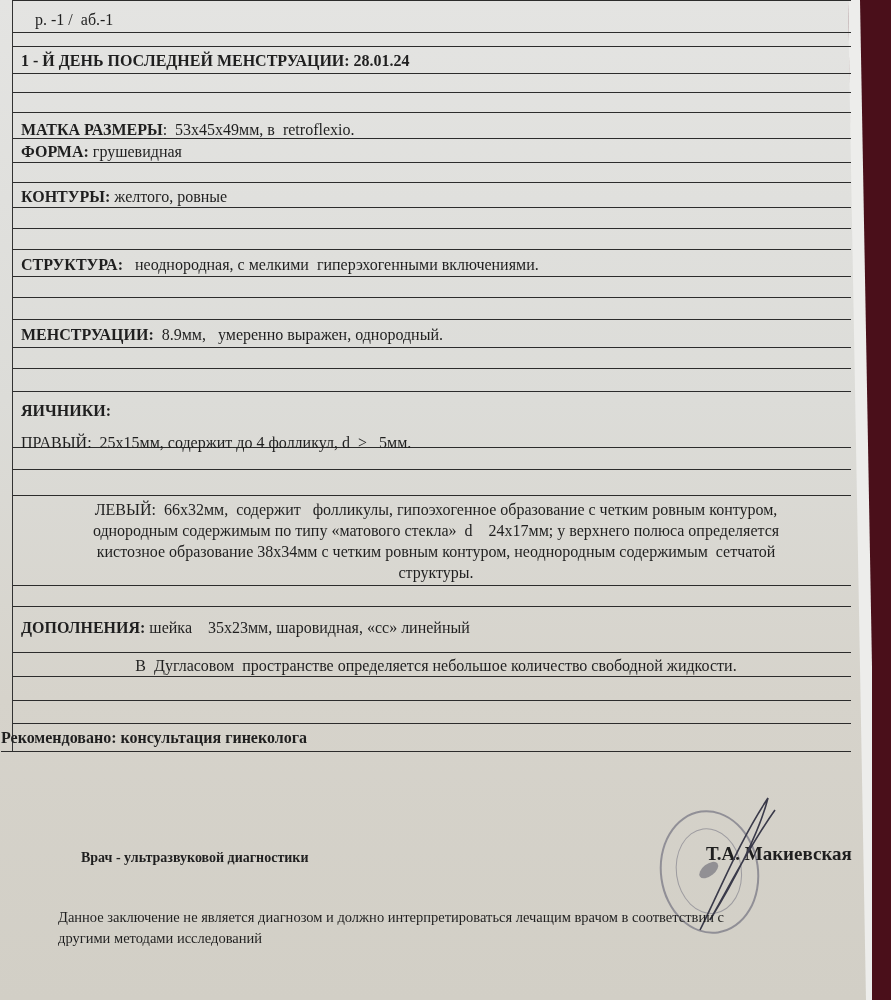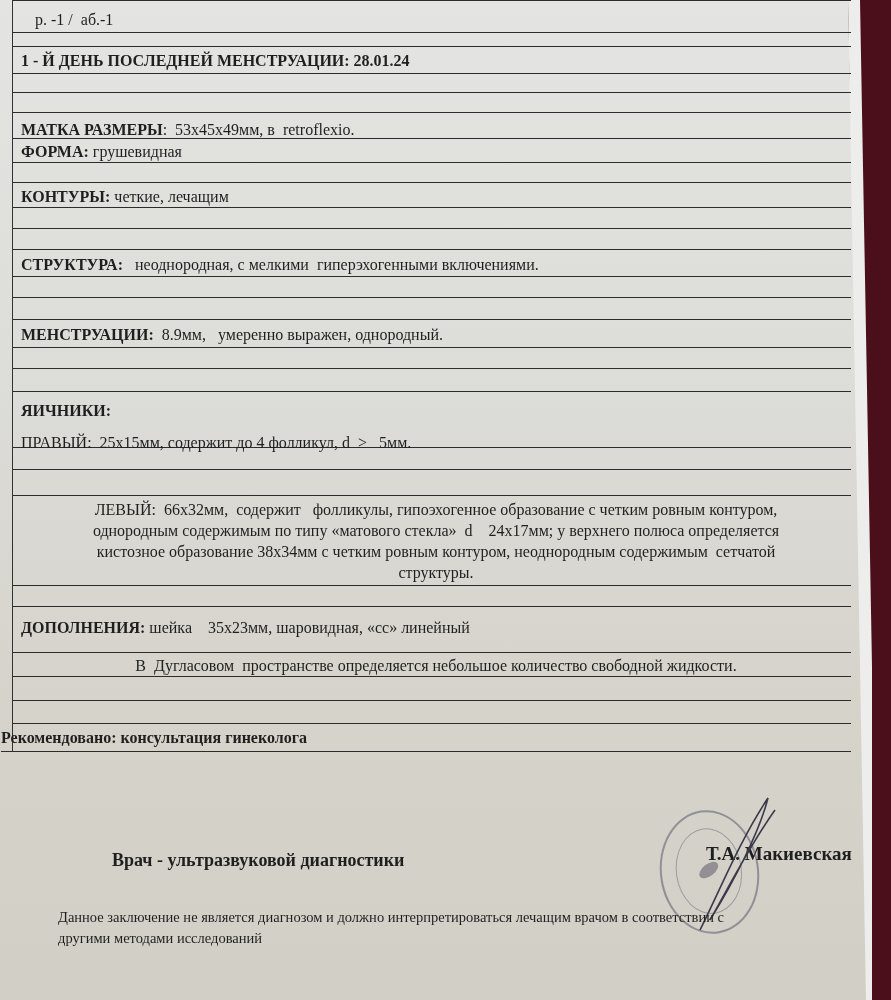--- a/index.html
+++ b/index.html
@@ -74,21 +74,21 @@
   <div class="row" style="height:19px;"></div>
   <div class="row" style="height:20px;"></div>
   <div class="row" style="height:26px;padding-top:6px;">
     <span class="b">МАТКА РАЗМЕРЫ</span><span class="sp">:  53х45х49мм, в  retroflexio.</span>
   </div>
   <div class="row" style="height:24px;padding-top:2px;">
     <span class="b">ФОРМА:</span><span class="sp"> грушевидная</span>
   </div>
   <div class="row" style="height:20px;"></div>
   <div class="row" style="height:25px;padding-top:3px;">
-    <span class="b">КОНТУРЫ:</span><span class="sp"> четкие, лечащим</span>
+    <span class="b">КОНТУРЫ:</span><span class="sp"> желтого, ровные</span>
   </div>
   <div class="row" style="height:21px;"></div>
   <div class="row" style="height:21px;"></div>
   <div class="row" style="height:27px;padding-top:4px;">
     <span class="b">СТРУКТУРА:</span><span class="sp">   неоднородная, с мелкими  гиперэхогенными включениями.</span>
   </div>
   <div class="row" style="height:21px;"></div>
   <div class="row" style="height:22px;"></div>
   <div class="row" style="height:28px;padding-top:4px;">
     <span class="b">МЕНСТРУАЦИИ:</span><span class="sp">  8.9мм,   умеренно выражен, однородный.</span>
@@ -114,21 +114,21 @@
   <div class="row" style="height:24px;padding-top:2px;text-align:center;">
     <span class="sp">В  Дугласовом  пространстве определяется небольшое количество свободной жидкости.</span>
   </div>
   <div class="row" style="height:24px;"></div>
   <div class="row" style="height:23px;"></div>
   <div class="row b" style="height:28px;padding-top:3px;padding-left:0;margin-left:-12px;">
     <span>Рекомендовано: консультация гинеколога</span>
   </div>
 </div>
 
-<div class="b" style="position:absolute;left:112px;top:850px;font-size:18px;">Врач - ультразвуковой диагностики</div>
+<div class="b" style="position:absolute;left:81px;top:850px;font-size:14px;">Врач - ультразвуковой диагностики</div>
 <div class="b" style="position:absolute;left:706px;top:843px;font-size:19px;">Т.А. Макиевская</div>
 
 <div class="stamp">
     <div class="stamp-blob"></div>
   </div>
 <svg class="sig" viewBox="0 0 90 150">
   <path d="M10 140 C 30 100, 50 50, 78 8 C 70 40, 45 90, 20 130 C 40 95, 60 55, 85 20" fill="none" stroke="#3a3a4a" stroke-width="1.6"></path>
 </svg>
 
 <div style="position:absolute;left:58px;top:907px;font-size:14.5px;line-height:21px;">

